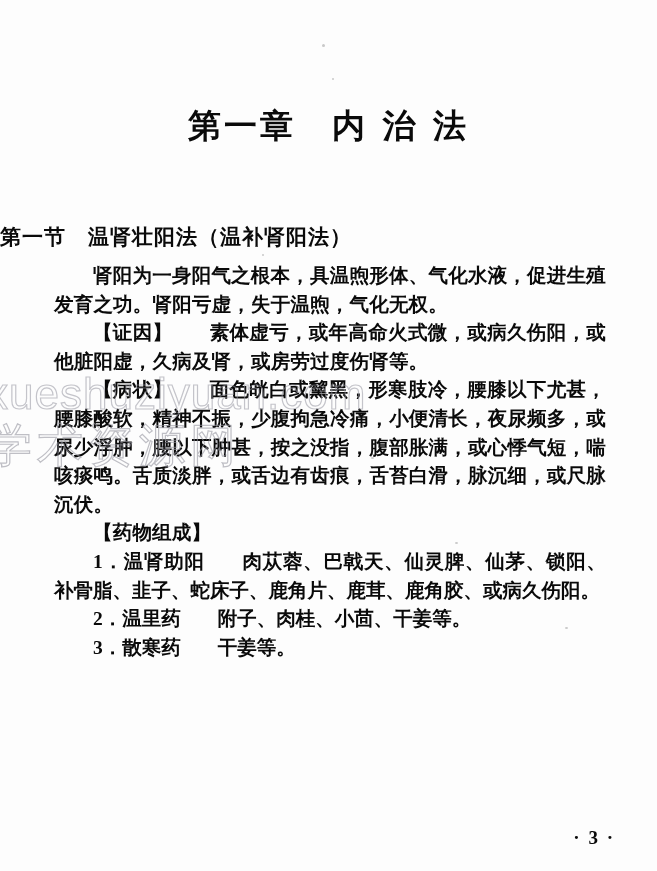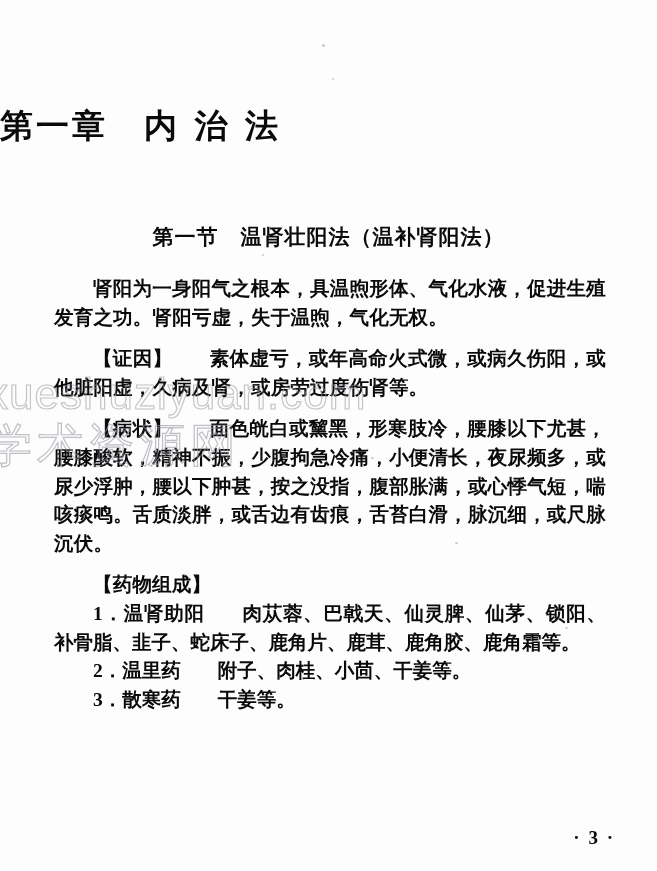--- a/index.html
+++ b/index.html
@@ -49,49 +49,50 @@
     white-space: nowrap;
     line-height: 1;
   }
 
   
   .chapter-title {
     position: absolute;
     top: 82px;
     left: 0;
     width: 657px;
+    text-align: center;
     font-size: 33px;
     font-weight: bold;
     letter-spacing: 3px;
     z-index: 2;
   }
 
   
   .section-title {
     position: absolute;
     top: 206px;
     left: 0;
     width: 657px;
-    text-align: center;
+    text-align: left;
     font-size: 21px;
     font-weight: bold;
     letter-spacing: 1px;
     z-index: 2;
   }
 
   
   .body-block {
     position: absolute;
     top: 262px;
     left: 54px;
     width: 552px;
     z-index: 3;
   }
   p.para {
-    margin: 13px 0 0 0;
+    margin: 0 0 0 0;
     font-size: 19.5px;
     line-height: 28.6px;
     font-weight: bold;
     text-align: justify;
     text-justify: inter-character;
     letter-spacing: 0.2px;
   }
   p.indent2 { text-indent: 2em; }
 
   .list-item {
@@ -152,21 +153,21 @@
     <p class="para indent2">肾阳为一身阳气之根本，具温煦形体、气化水液，促进生殖发育之功。肾阳亏虚，失于温煦，气化无权。</p>
 
     <p class="para indent2"><span>【证因】</span><span class="item-head">　</span><span>素体虚亏，或年高命火式微，或病久伤阳，或他脏阳虚，久病及肾，或房劳过度伤肾等。</span></p>
 
     <p class="para indent2"><span>【病状】</span><span class="item-head">　</span><span>面色㿠白或黧黑，形寒肢冷，腰膝以下尤甚，腰膝酸软，精神不振，少腹拘急冷痛，小便清长，夜尿频多，或尿少浮肿，腰以下肿甚，按之没指，腹部胀满，或心悸气短，喘咳痰鸣。舌质淡胖，或舌边有齿痕，舌苔白滑，脉沉细，或尺脉沉伏。</span></p>
 
 
     <p class="para indent2">【药物组成】</p>
 
     <div>
-      <p class="list-item"><span class="item-num">1．</span><span>温肾助阳</span><span class="item-head">　</span><span>肉苁蓉、巴戟天、仙灵脾、仙茅、锁阳、补骨脂、韭子、蛇床子、鹿角片、鹿茸、鹿角胶、鹿角霜等。</span></p>
+      <p class="list-item"><span class="item-num">1．</span><span>温肾助阳</span><span class="item-head">　</span><span>肉苁蓉、巴戟天、仙灵脾、仙茅、锁阳、补骨脂、韭子、蛇床子、鹿角片、鹿茸、鹿角胶、或病久伤阳。</span></p>
       <p class="list-item"><span class="item-num">2．</span><span>温里药</span><span class="item-head">　</span><span>附子、肉桂、小茴、干姜等。</span></p>
       <p class="list-item"><span class="item-num">3．</span><span>散寒药</span><span class="item-head">　</span><span>干姜等。</span></p>
     </div>
 
   </div>
 
   <div class="page-number">· 3 ·</div>
 
 </div>
 

